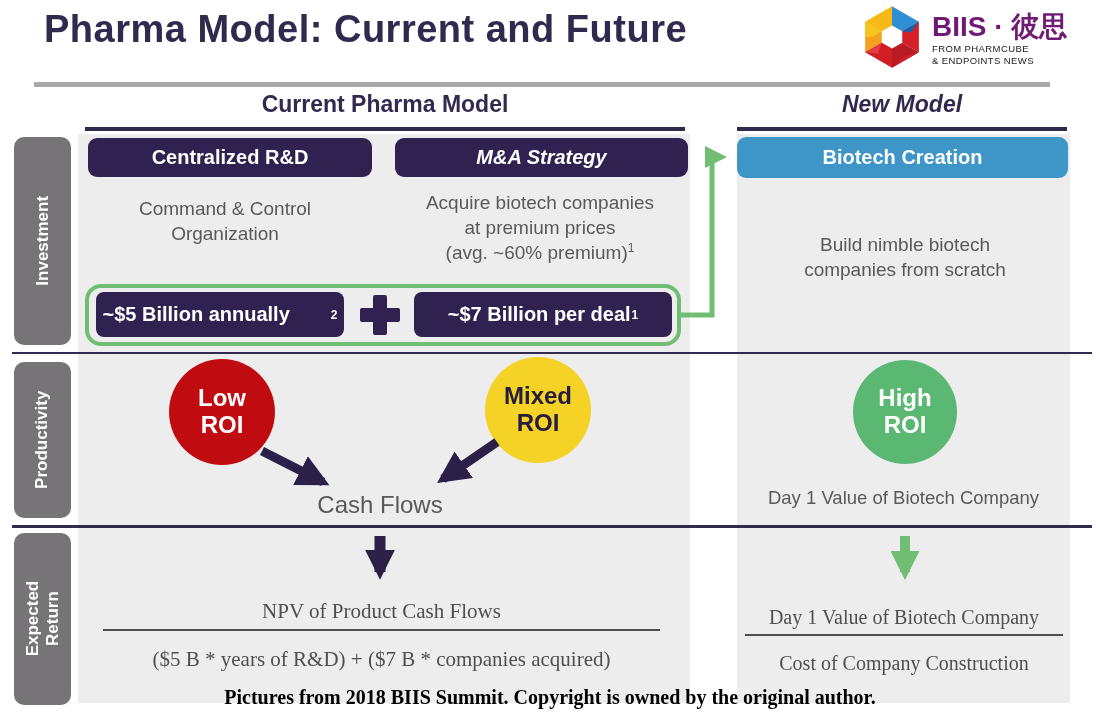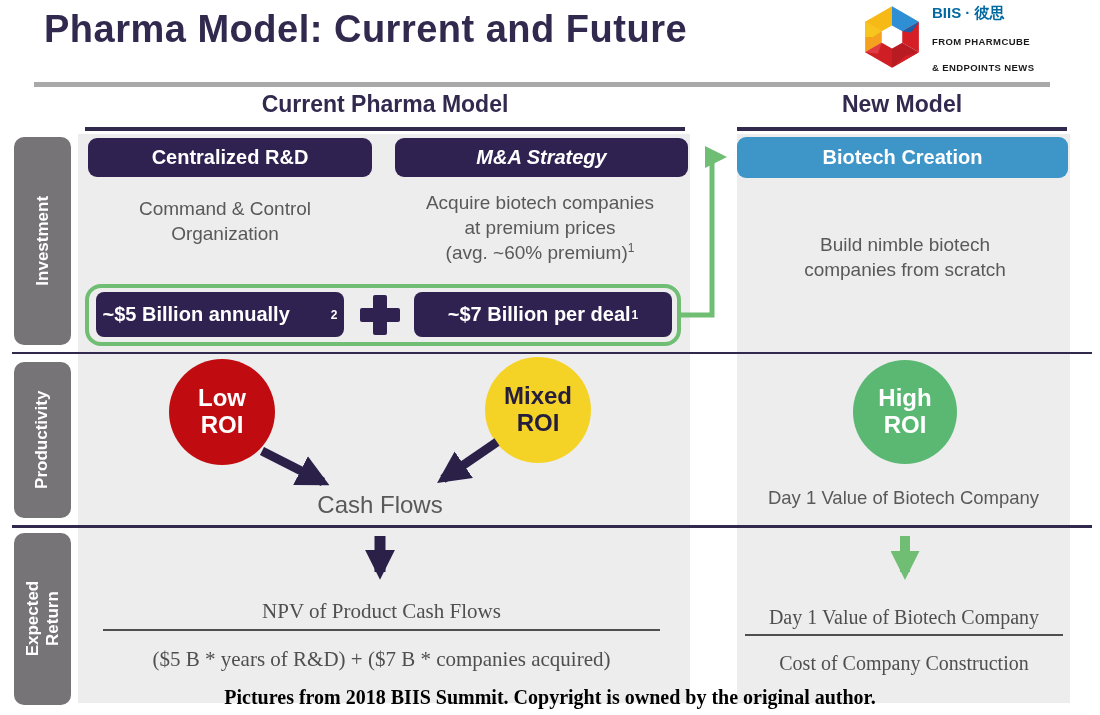--- a/index.html
+++ b/index.html
@@ -23,22 +23,22 @@
     font-family:"Liberation Sans","DejaVu Sans",sans-serif;
   }
   .abs{position:absolute;}
   .page-title{
     left:44px;top:8px;width:830px;
     font-size:38px;font-weight:800;color:var(--purple-dark);letter-spacing:.5px;
   }
   
   .logo{right:14px;top:2px;width:226px;height:74px;display:flex;align-items:center;gap:8px;background:#fff;}
   .logo-text{display:flex;flex-direction:column;line-height:1.05;}
-  .logo-name{font-size:15px;font-weight:800;color:#0369a1;}
-  .logo-sub{font-size:9.5px;font-weight:700;color:#1a1a1a;letter-spacing:.4px;margin-top:16px;}
+  .logo-name{font-size:28px;font-weight:800;color:#701a75;}
+  .logo-sub{font-size:9.5px;font-weight:400;color:#1a1a1a;letter-spacing:.4px;margin-top:2px;}
   
   .top-rule{left:34px;top:82px;width:1016px;height:5px;background:var(--rule-gray);}
   .col-head{top:91px;text-align:center;font-size:23px;font-weight:800;color:var(--purple-dark);}
   .col-underline{top:127px;height:4px;background:var(--purple-dark);}
   
   .panel{top:134px;height:569px;background:var(--panel);}
   
   .side-box{left:14px;width:57px;background:var(--sidebar-gray);border-radius:10px;
     display:flex;align-items:center;justify-content:center;}
   .rot{transform:rotate(-90deg);color:#fff;font-weight:700;font-size:17px;
@@ -108,21 +108,21 @@
       <span class="logo-name">BIIS · 彼思</span>
       <span class="logo-sub">FROM PHARMCUBE</span>
       <span class="logo-sub">&amp; ENDPOINTS NEWS</span>
     </span>
   </div>
 
   <div class="abs top-rule"></div>
 
   <div class="abs col-head" style="left:85px;width:600px;">Current Pharma Model</div>
   <div class="abs col-underline" style="left:85px;width:600px;"></div>
-  <div class="abs col-head" style="left:737px;width:330px;">New Model</div>
+  <div class="abs col-head" style="left:737px;width:330px;font-style:italic;">New Model</div>
   <div class="abs col-underline" style="left:737px;width:330px;"></div>
 
   <div class="abs side-box" style="top:137px;height:208px;">
     <div class="rot"><span>Investment</span></div>
   </div>
   <div class="abs side-box" style="top:362px;height:156px;">
     <div class="rot"><span>Productivity</span></div>
   </div>
   <div class="abs side-box" style="top:533px;height:172px;">
     <div class="rot">

